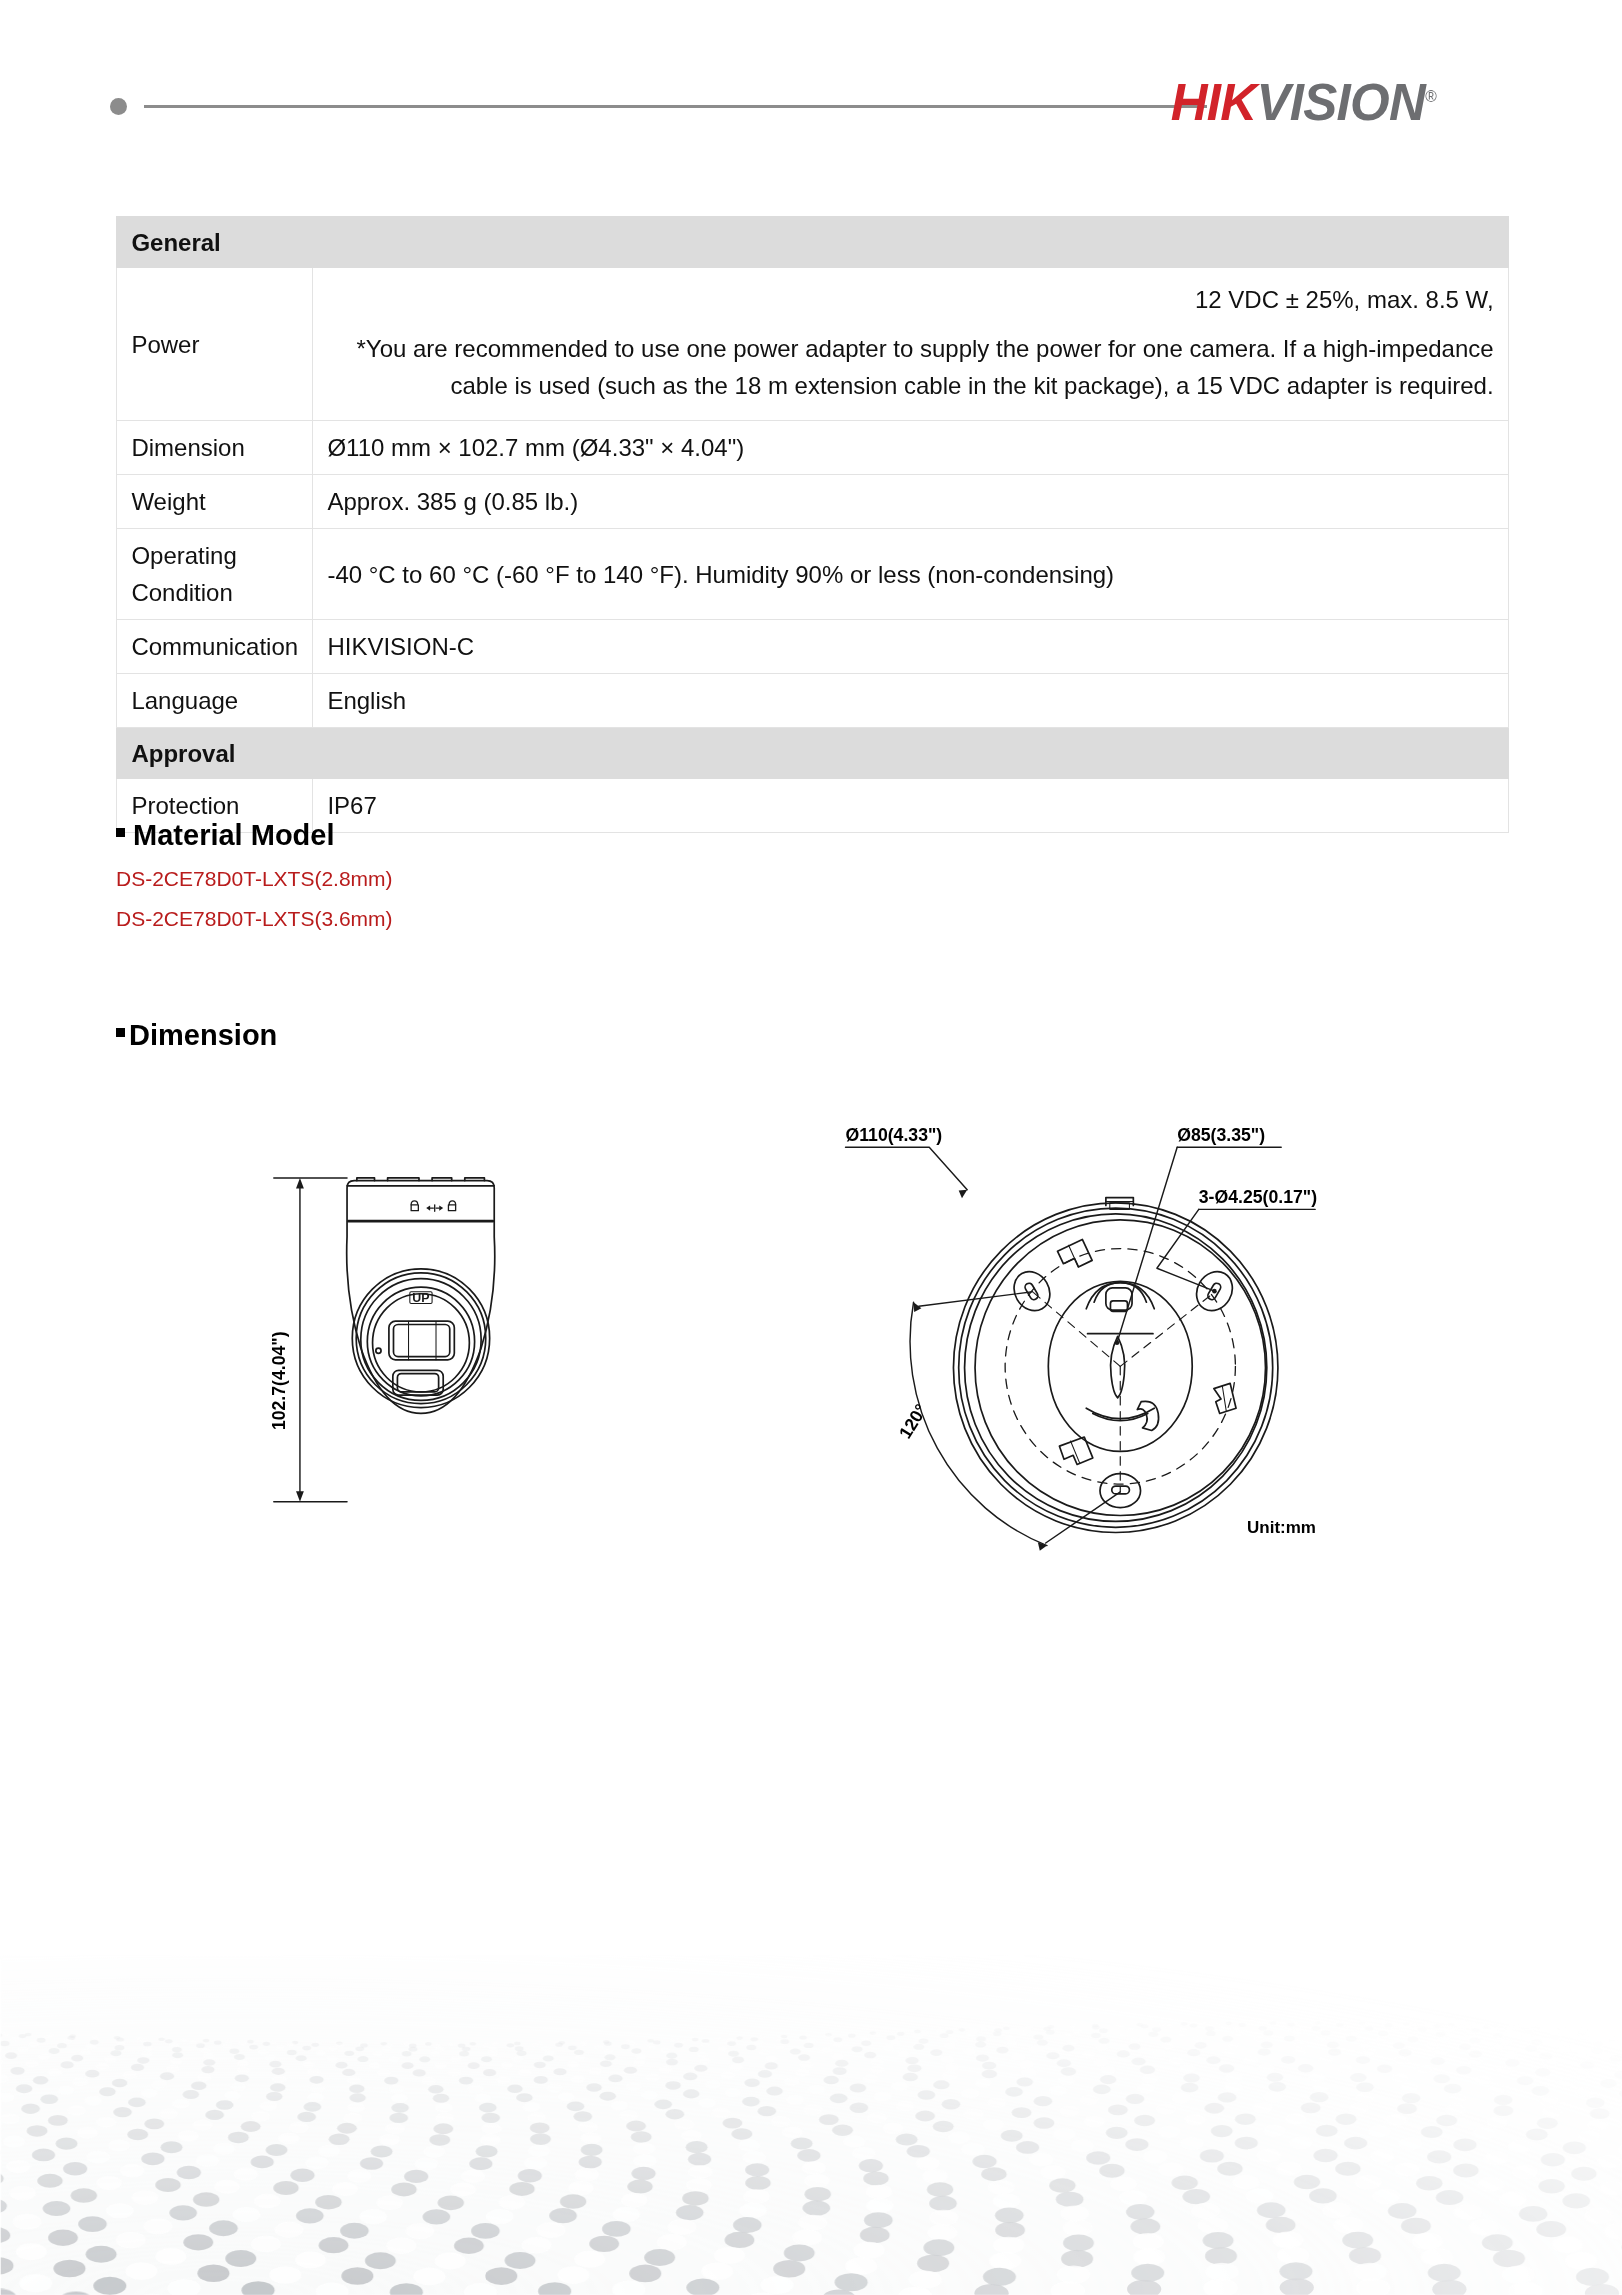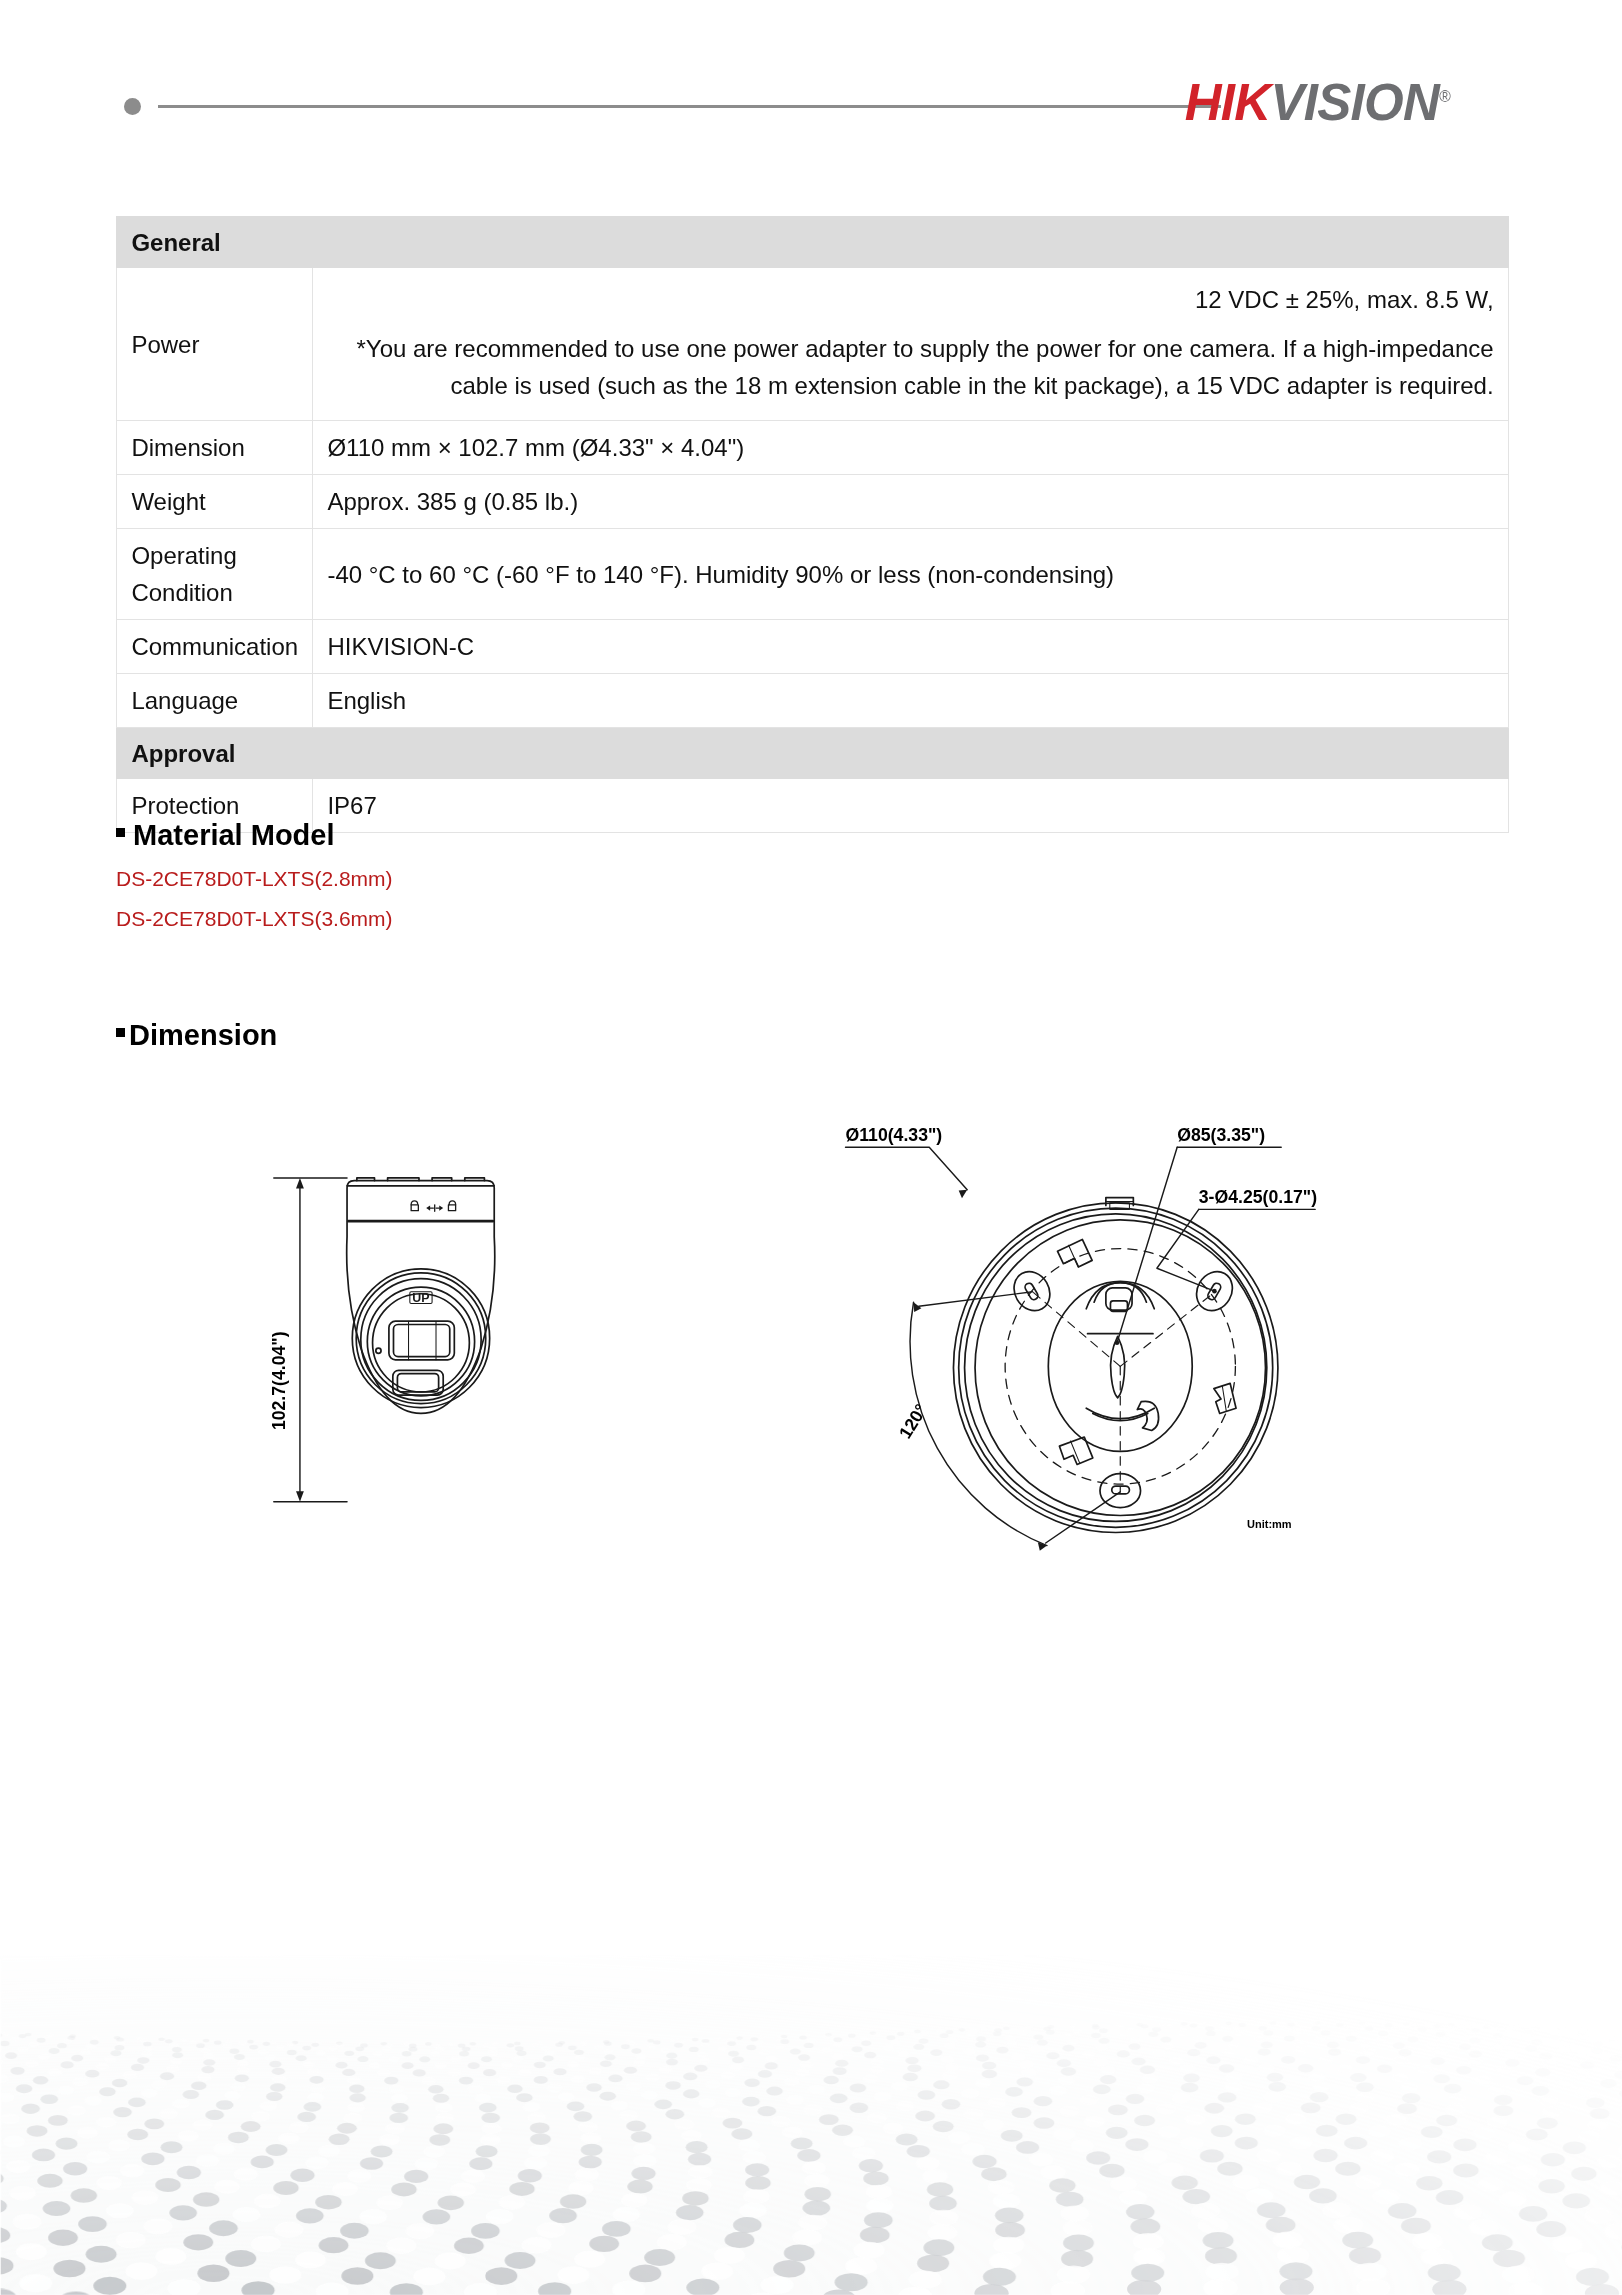--- a/index.html
+++ b/index.html
@@ -12,21 +12,21 @@
     height: 2295px;
     position: relative;
     font-family: "Liberation Sans", sans-serif;
     color: #000000;
     overflow: hidden;
   }
 
   
   .header {
     position: absolute;
-    left: 17px; top: 0;
+    left: 3px; top: 0;
     width: 1487px;
     height: 151px;
   }
   .header-dot {
     position: absolute;
     left: 107px; top: 98px;
     width: 17px; height: 17px;
     border-radius: 50%;
     background: #8c8c8c;
   }
@@ -123,21 +123,21 @@
 
   
   .drawings {
     position: absolute;
     left: 0; top: 1106px;
     width: 1623px; height: 471px;
   }
   .unit-note {
     position: absolute;
     left: 1247px; top: 1518px;
-    font-size: 11px;
+    font-size: 17px;
     font-weight: bold;
     white-space: nowrap;
   }
 
   
   .watermark {
     position: absolute;
     left: 0; bottom: 0;
     width: 1623px; height: 340px;
     pointer-events: none;

